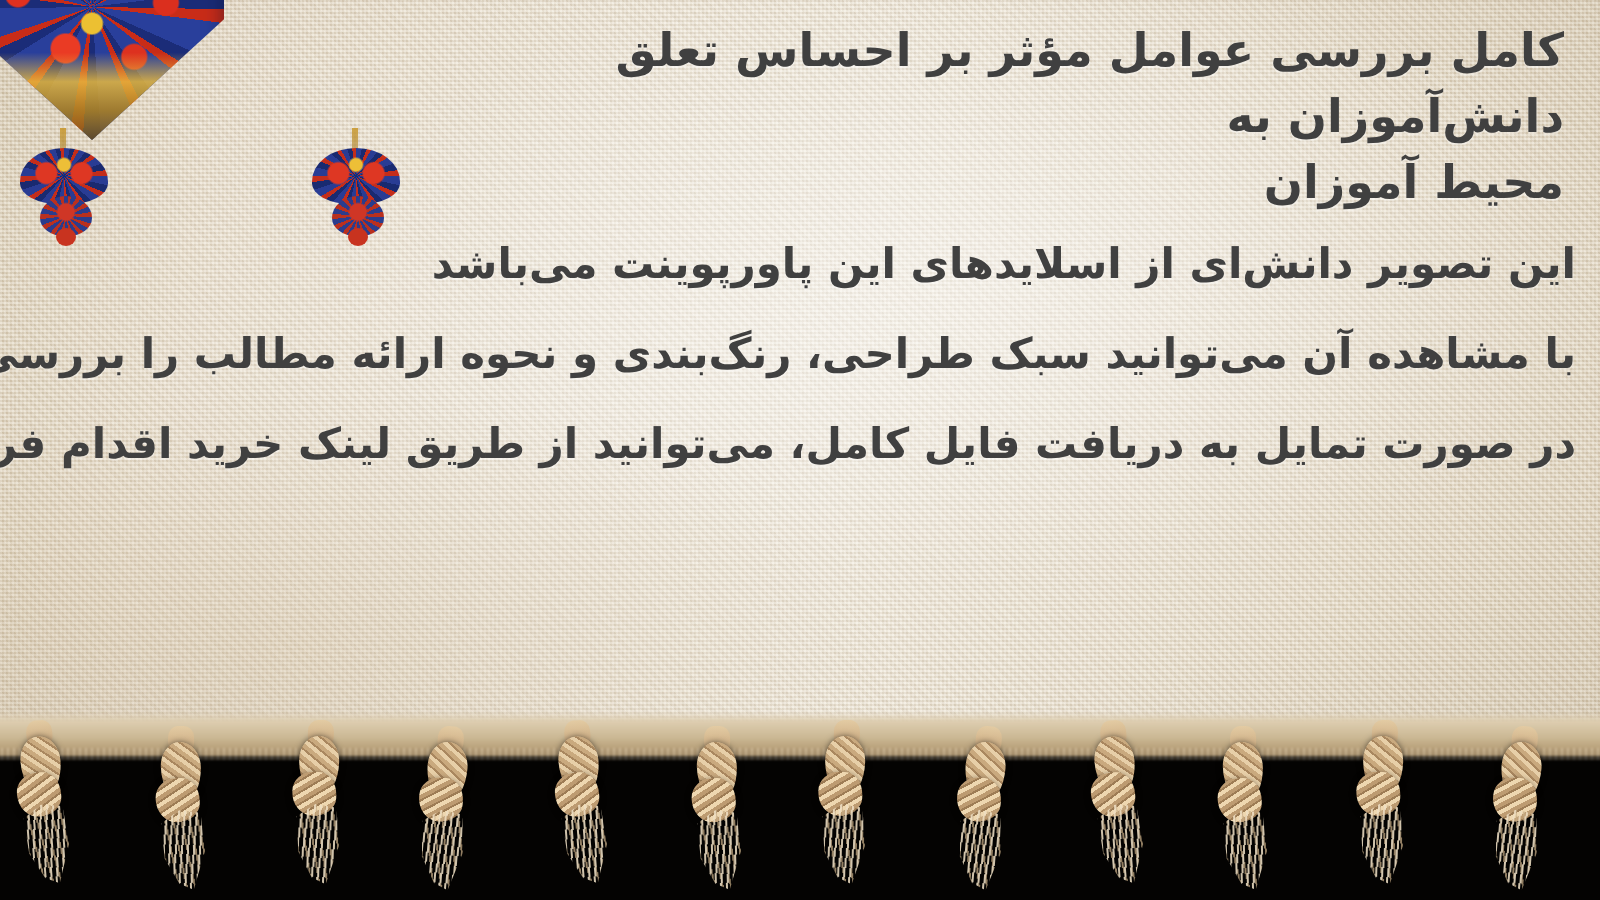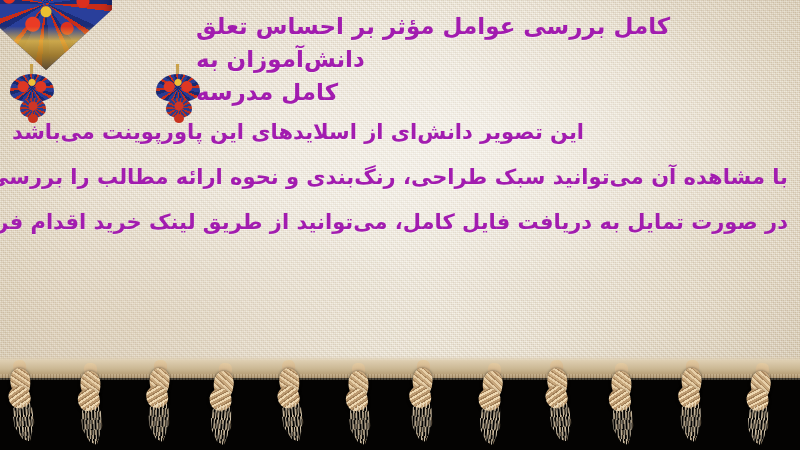--- a/index.html
+++ b/index.html
@@ -282,22 +282,23 @@
     filter: blur(.35px);
   }
 
   #orn-left  { left: -34px; }
   #orn-right { left: 112px; }
 
   
   .text-layer {
     position: absolute;
     inset: 0;
-    text-align: left;
-    color: #a21caf;
+    text-align: right;
+    color: #404040;
+    margin-left: 44px;
   }
   .title {
     position: absolute;
     top: 10px;
     left: 196px;
     right: 18px;
     font-size: 23px;
     line-height: 33px;
     font-weight: 700;
     letter-spacing: .1px;
@@ -343,21 +344,21 @@
     <div class="stem"></div>
     <div class="pendant-a"></div>
     <div class="pendant-b"></div>
     <div class="pendant-c"></div>
   </div>
 
   <div class="text-layer">
 
     <div class="title">
       <div>کامل بررسی عوامل مؤثر بر احساس تعلق دانش‌آموزان به</div>
-      <div>کامل مدرسه</div>
+      <div>محیط آموزان</div>
     </div>
 
     <div class="body-block">
       <div class="body-line">این تصویر دانش‌ای از اسلایدهای این پاورپوینت می‌باشد</div>
       <div class="body-line">با مشاهده آن می‌توانید سبک طراحی، رنگ‌بندی و نحوه ارائه مطالب را بررسی نمایید</div>
       <div class="body-line">در صورت تمایل به دریافت فایل کامل، می‌توانید از طریق لینک خرید اقدام فرمایید</div>
     </div>
 
   </div>
 

